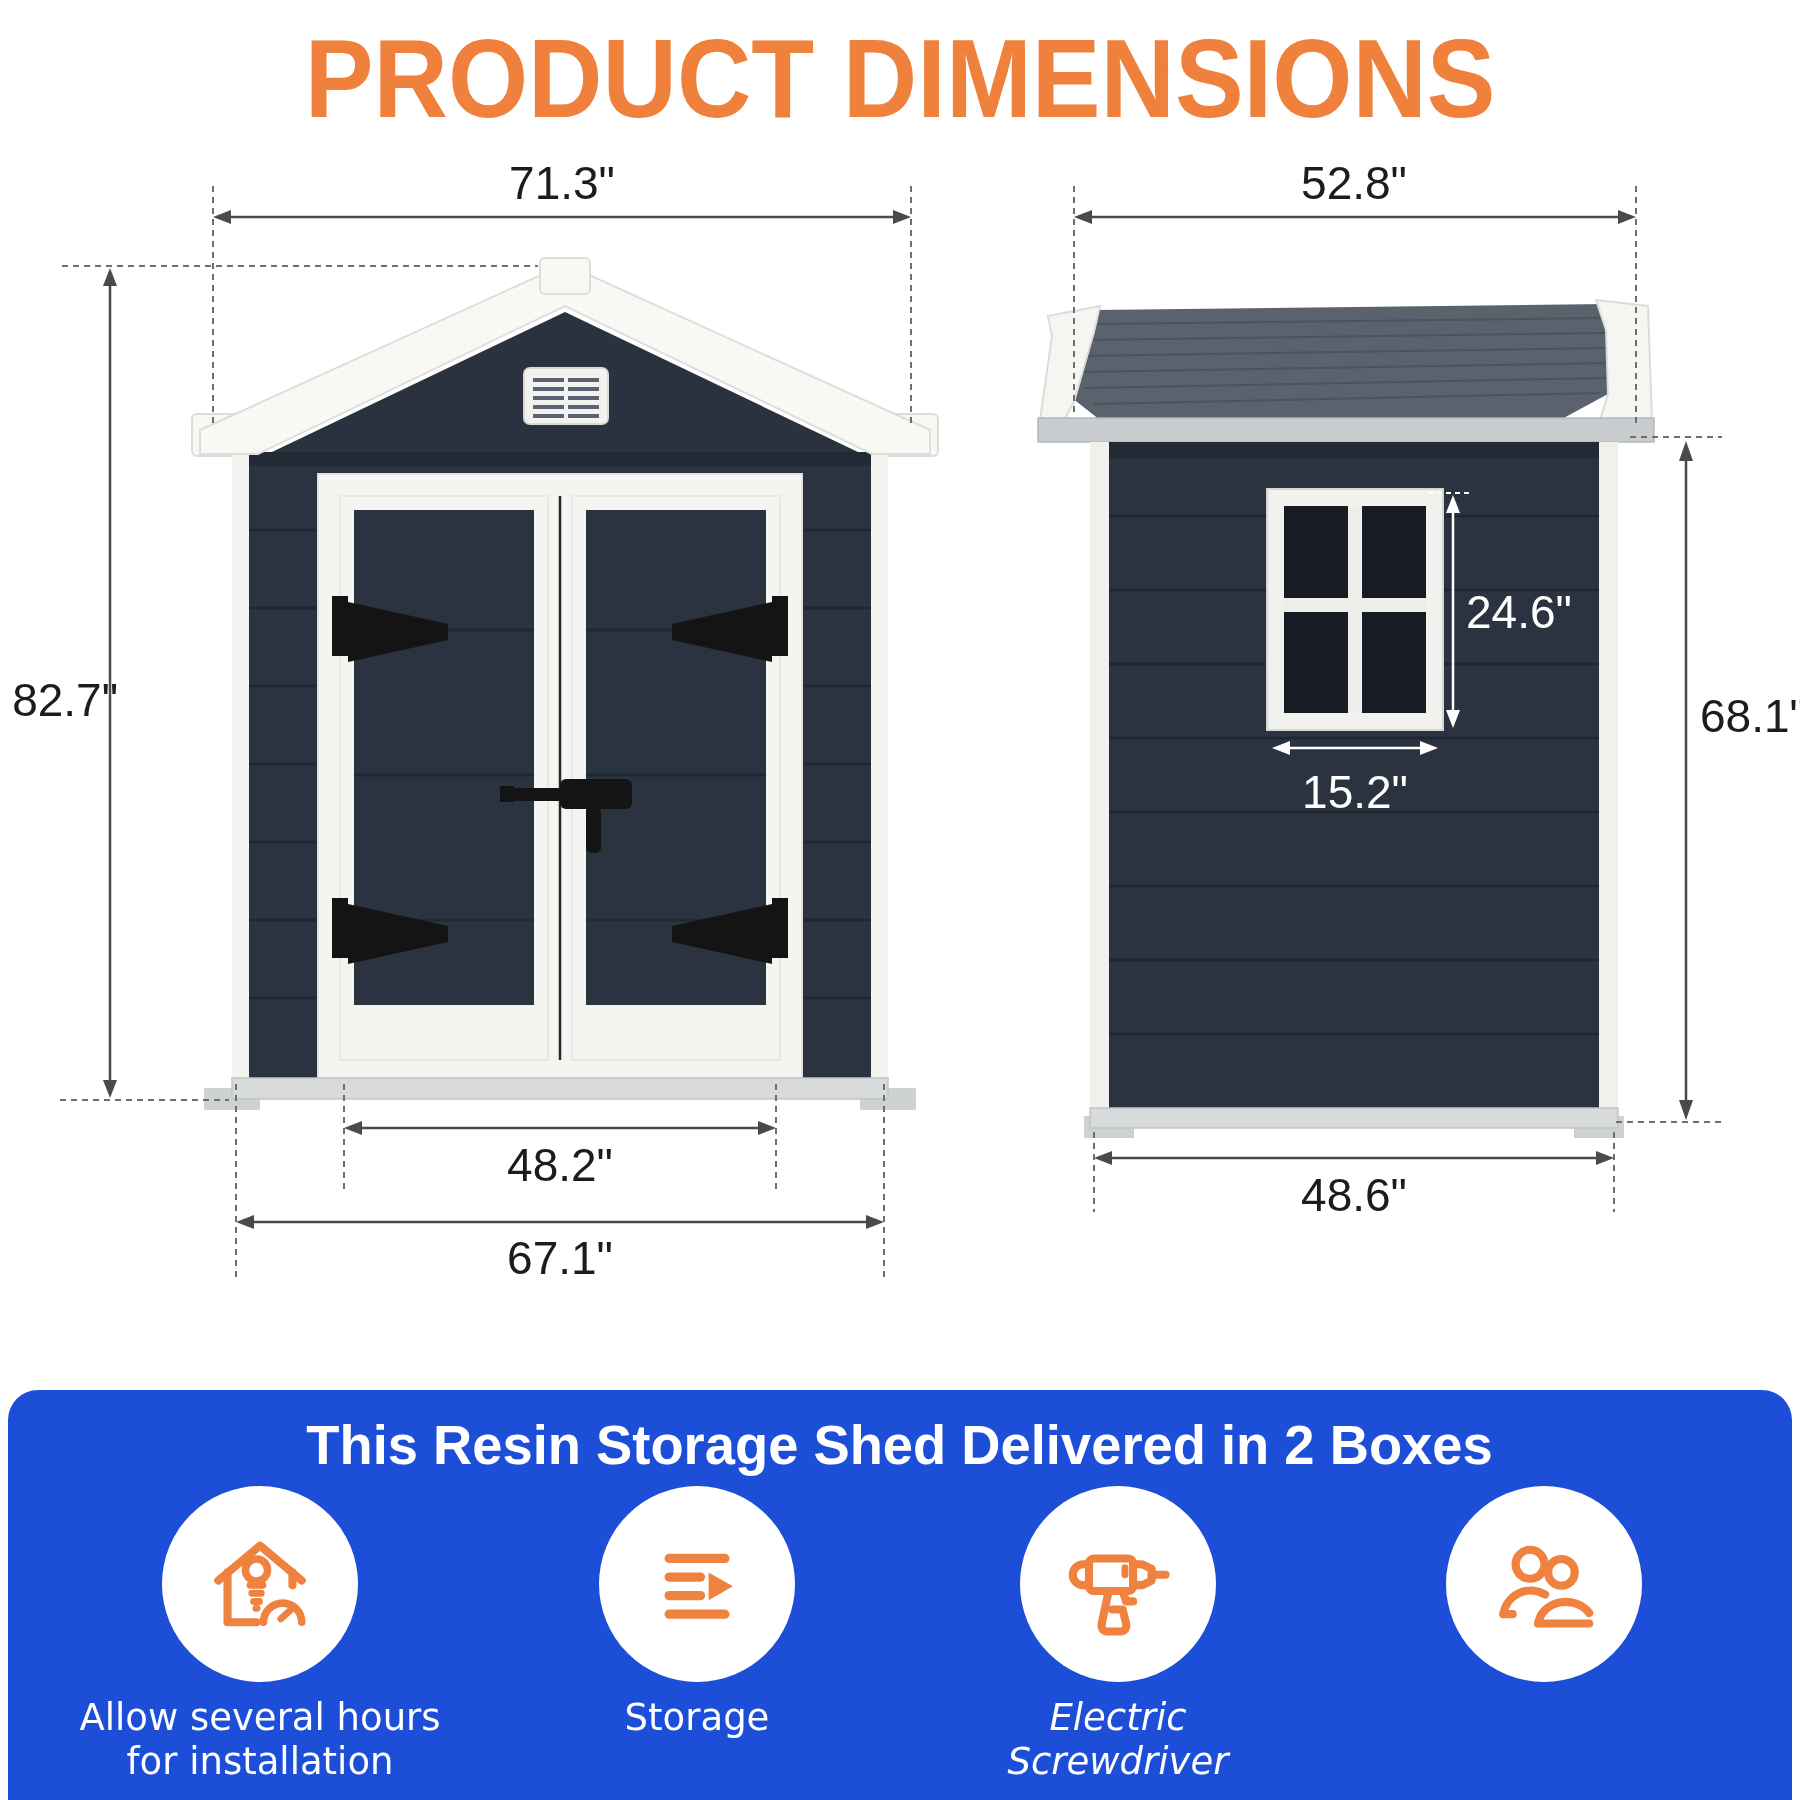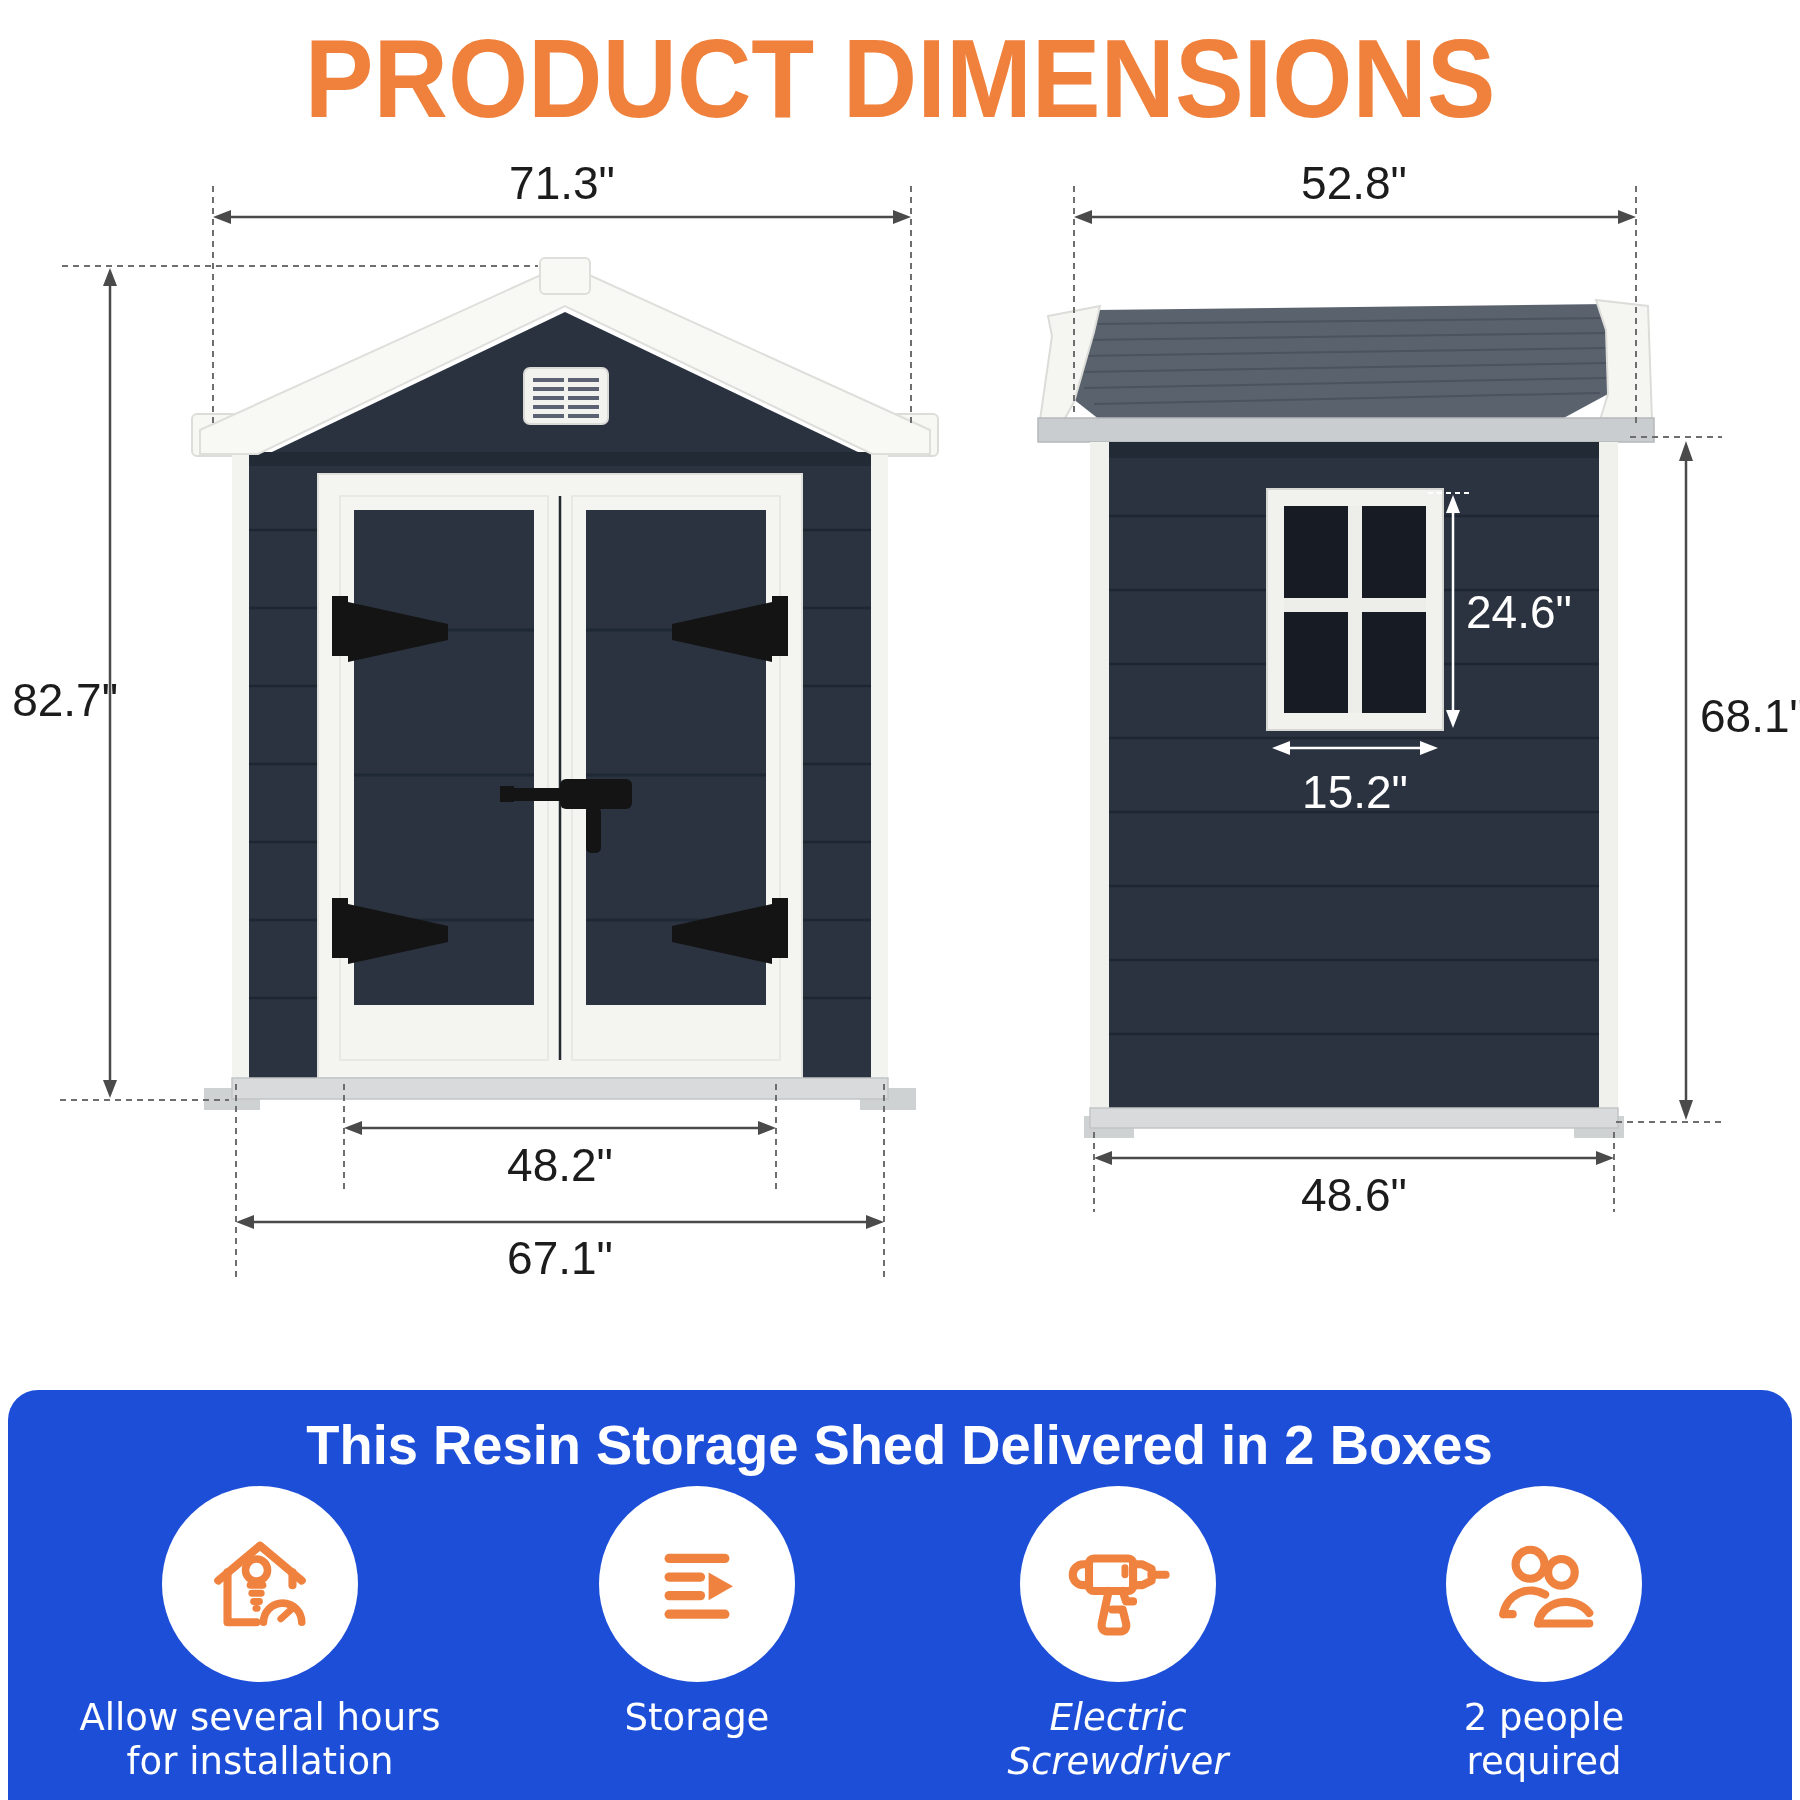--- a/index.html
+++ b/index.html
@@ -297,20 +297,16 @@
       <div class="circle">
         <svg width="116" height="116" viewBox="0 0 100 100" fill="none" stroke="#F0823F" stroke-width="7" stroke-linecap="round" stroke-linejoin="round">
           <circle cx="38" cy="33" r="12.5"></circle>
           <circle cx="65" cy="40" r="11.5"></circle>
           <path d="M15 76 a24 24 0 0 1 36 -17"></path>
           <path d="M15 76 h8"></path>
           <path d="M45 84 a24 21 0 0 1 44 -9"></path>
           <path d="M45 84 h44"></path>
         </svg>
       </div>
-      <div class="flabel">
-        <span>2 people</span>
-        <span>required</span>
-      </div>
     </div>
   </div>
 
 </div>
 
 </body></html>

